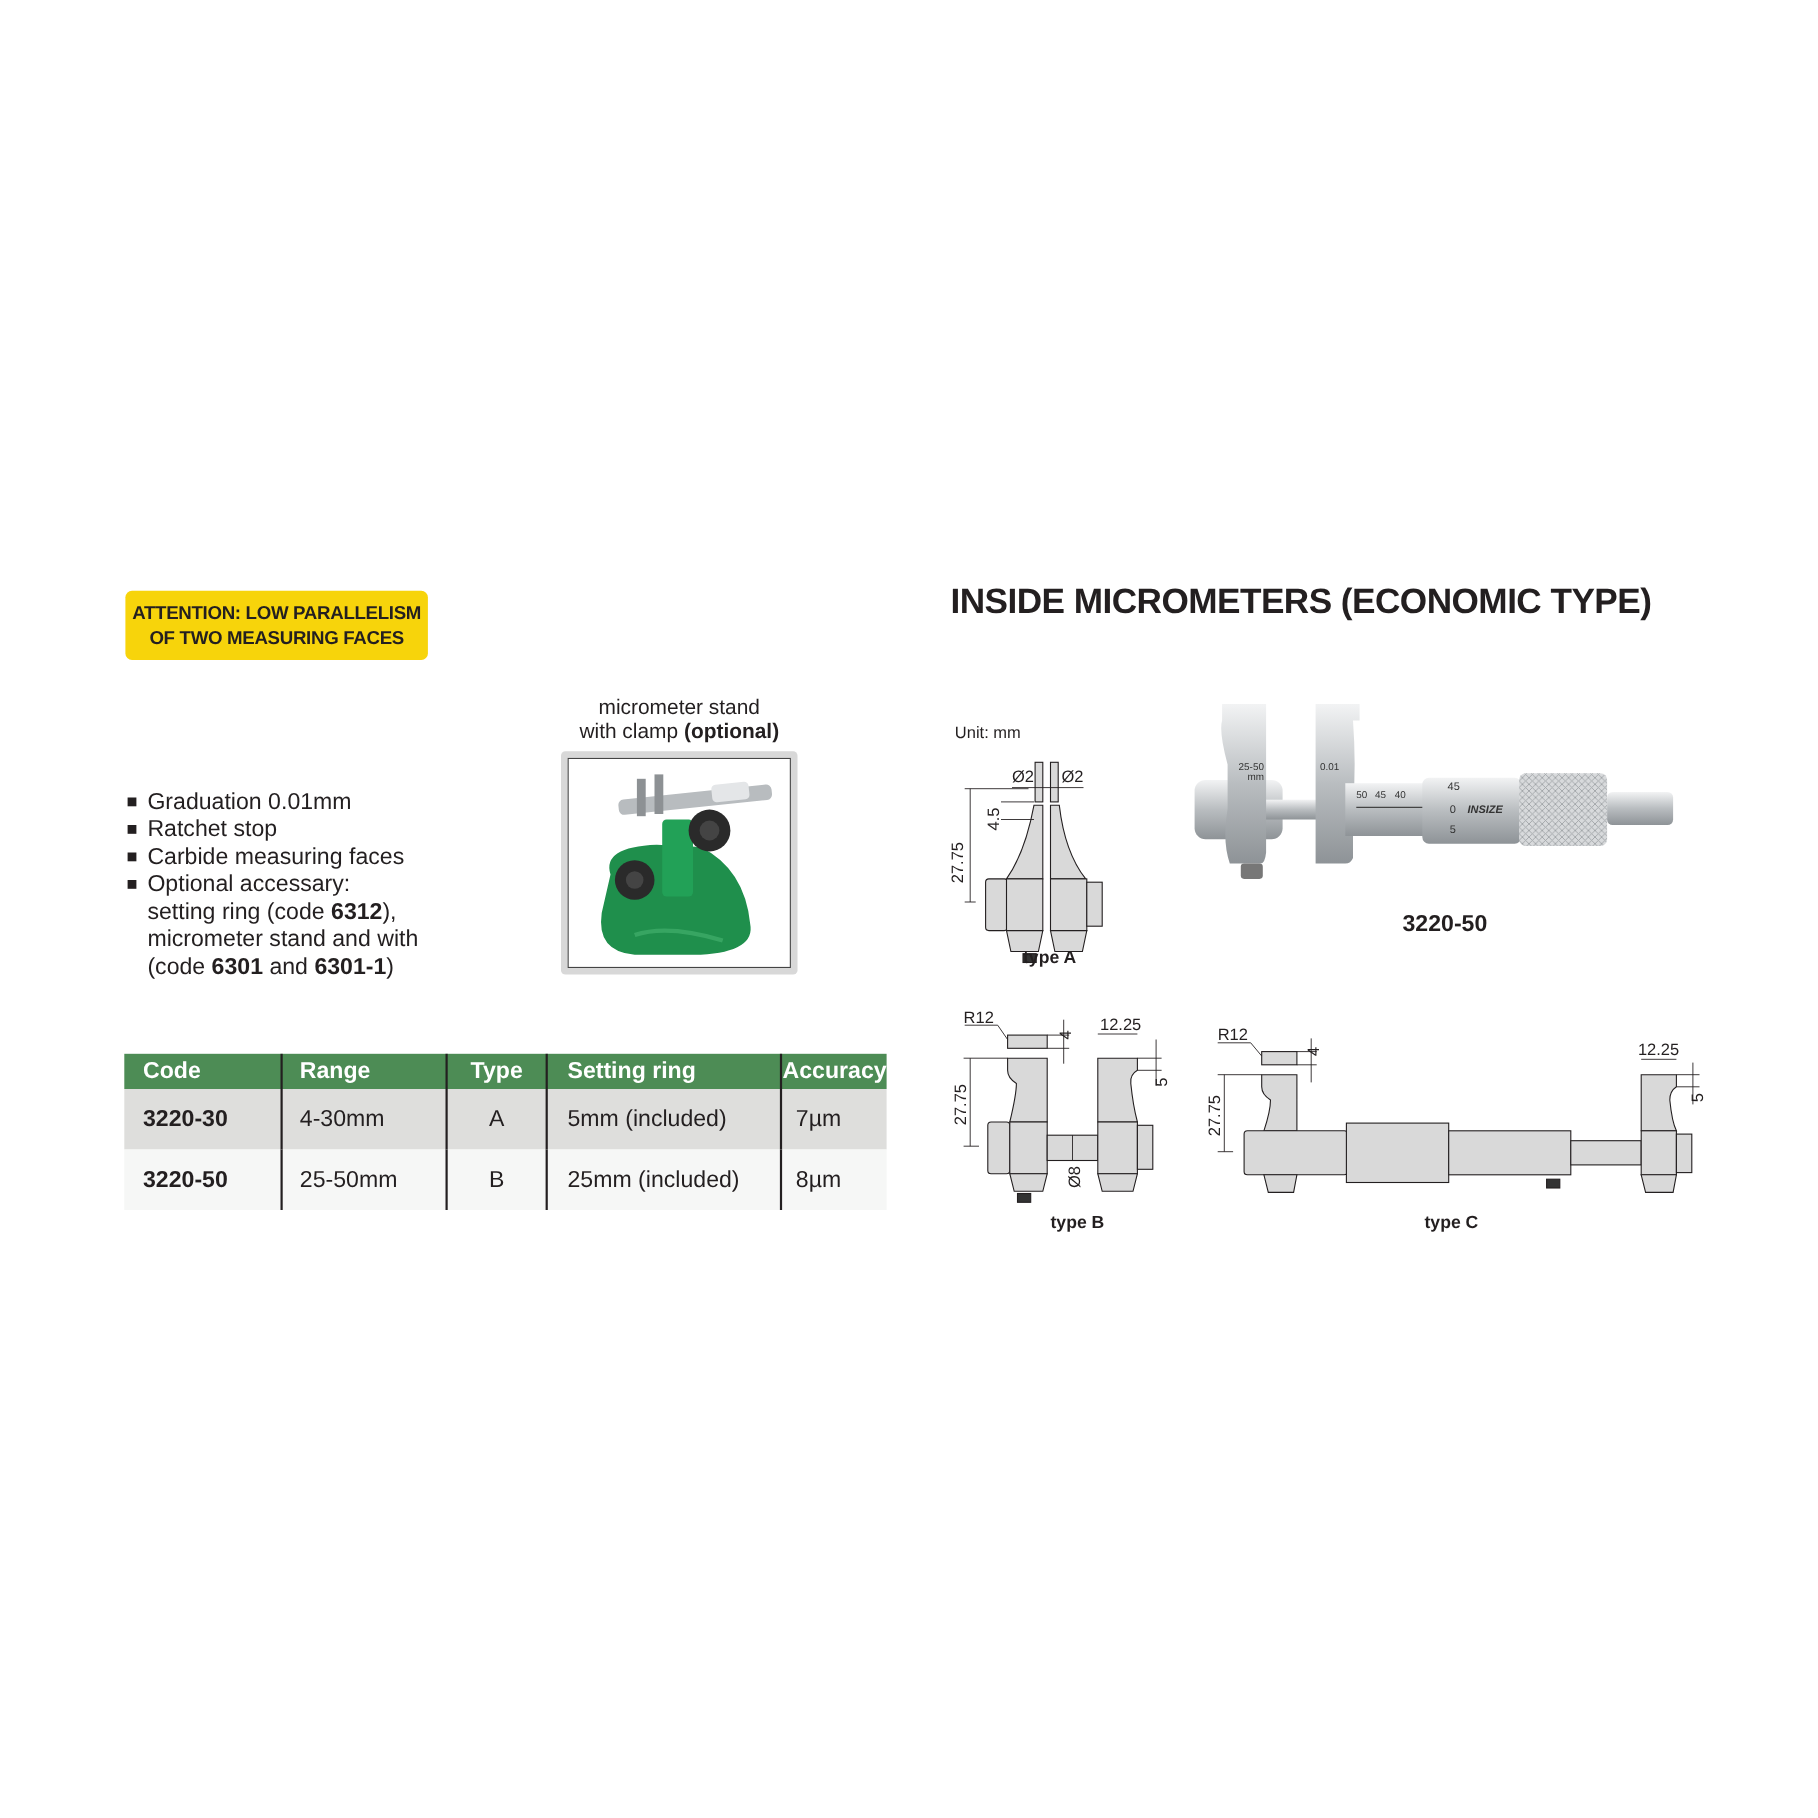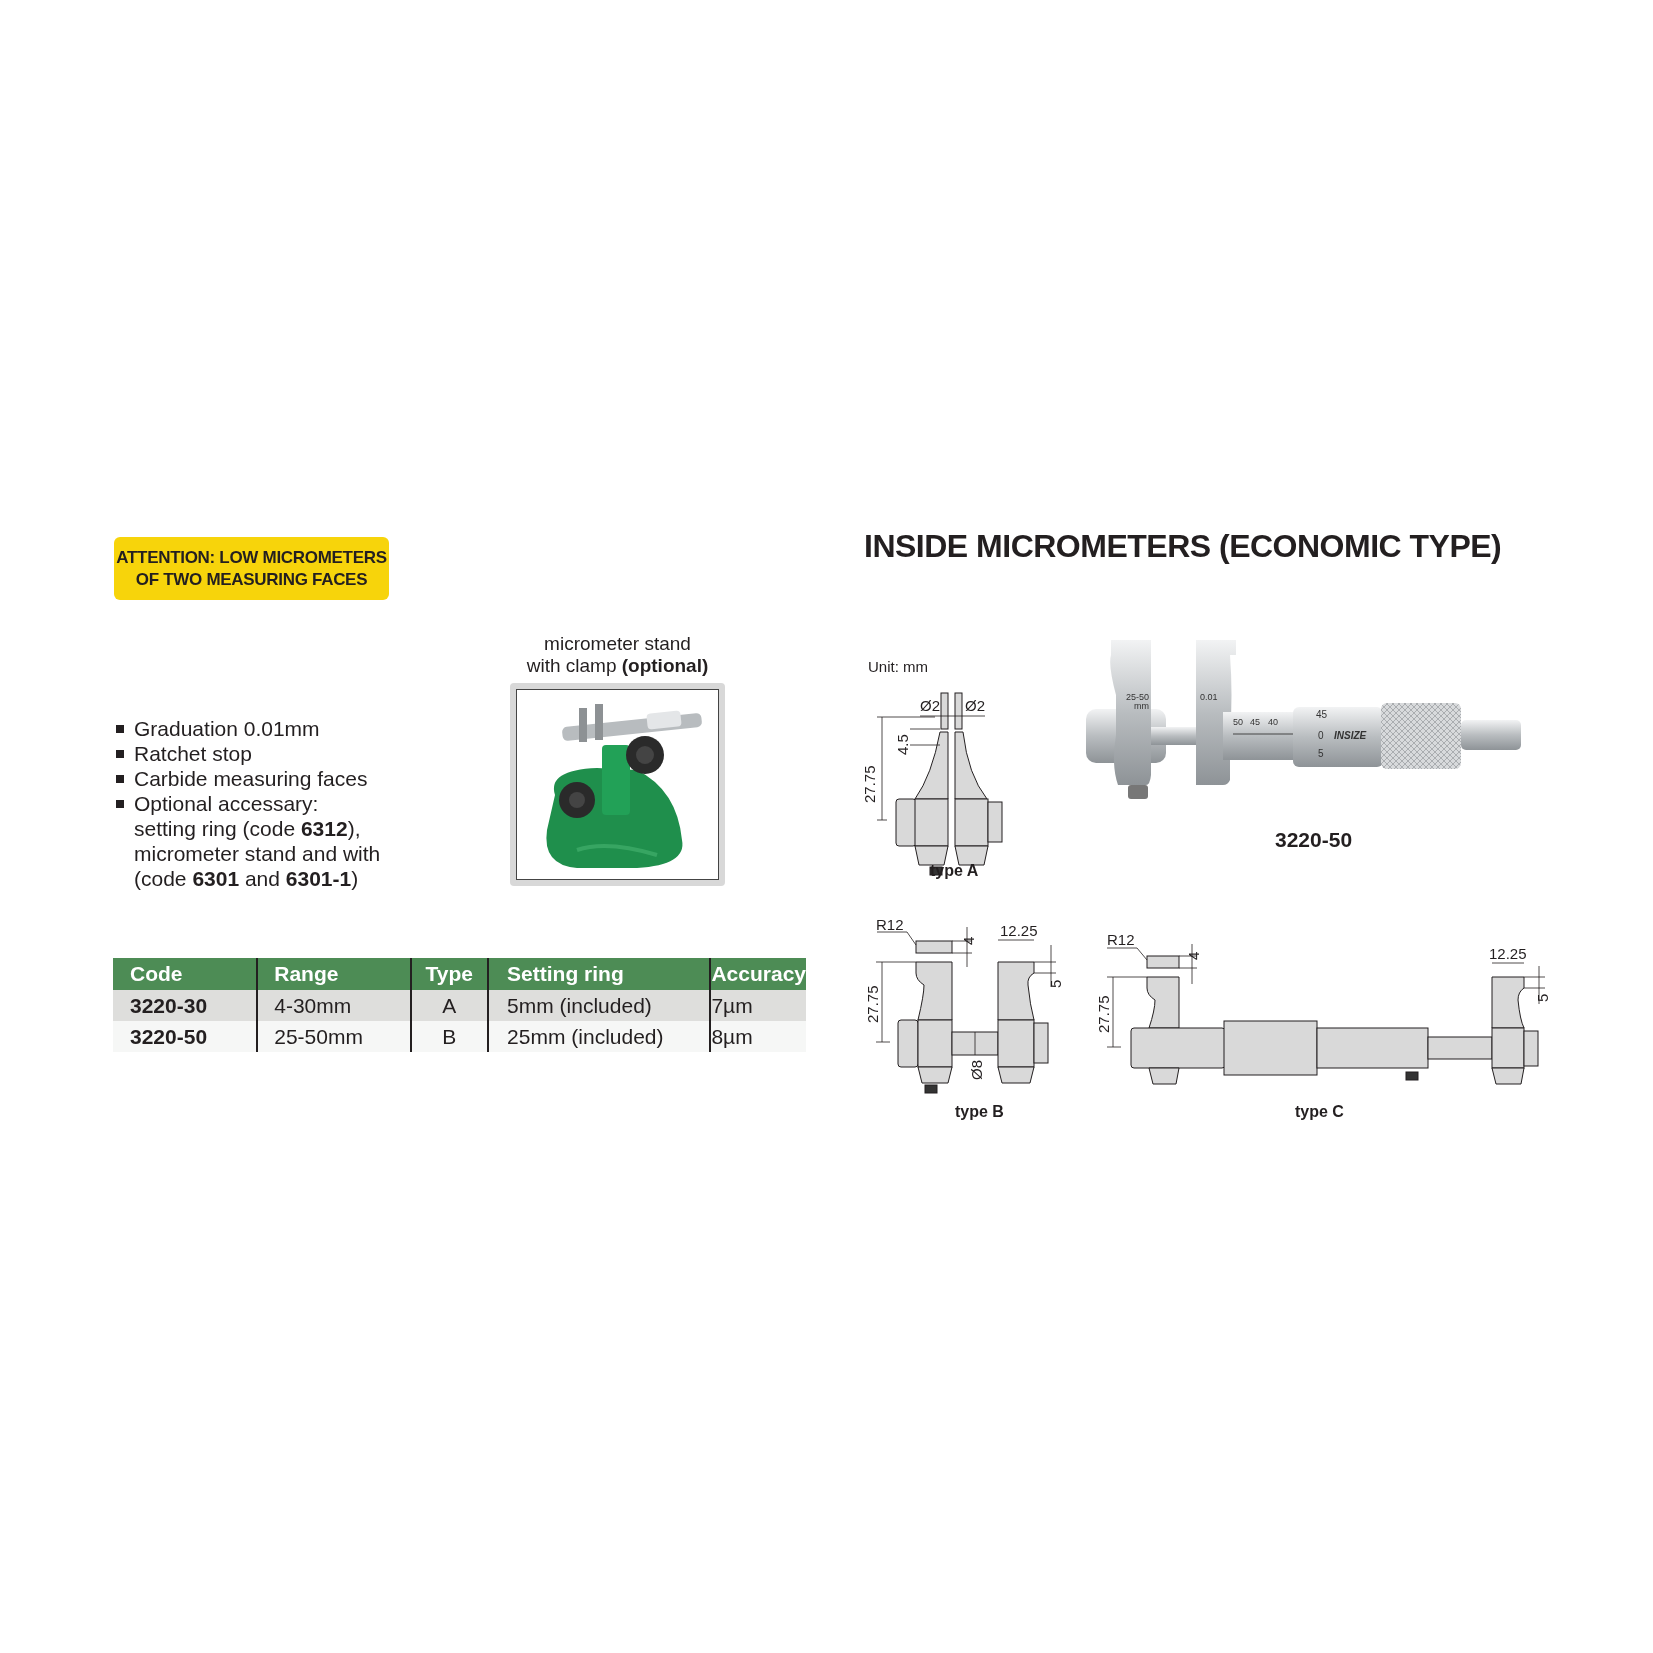--- a/index.html
+++ b/index.html
@@ -14,40 +14,40 @@
            white-space:nowrap; }
   .features { left:116px; top:716px; font-size:21px; line-height:25px; list-style:none; margin:0; padding:0; }
   .features li { position:relative; padding-left:18px; }
   .features li .bullet { position:absolute; left:0; top:9px; width:8px; height:8px; background:#231f20; }
   .features b { font-weight:bold; }
   .stand-caption { left:505px; top:633px; width:225px; text-align:center; font-size:19px; line-height:22px; }
   .stand-frame { left:510px; top:683px; width:215px; height:203px; background:#d8d8d8; border-radius:4px; }
   .stand-inner { position:absolute; left:6px; top:6px; right:6px; bottom:6px; background:#fff; border:1px solid #444; }
   table.spec { position:absolute; left:113px; top:958px; width:693px; border-collapse:collapse; font-size:21px; }
   table.spec th { background:#4d8c55; color:#fff; font-weight:bold; height:32px; padding:0; text-align:left; }
-  table.spec td { height:31px; padding:0; }
+  table.spec td { height:31px; padding:12px; }
   table.spec tr.odd td { background:#dededc; }
   table.spec tr.even td { background:#f6f7f6; }
   table.spec th + th, table.spec td + td { border-left:2px solid #231f20; }
   .c-code { width:130px; padding-left:17px !important; font-weight:bold; }
   .c-range { width:139px; padding-left:16px !important; }
   .c-type { width:77px; text-align:center !important; }
   .c-ring { width:208px; padding-left:18px !important; }
   .c-acc { text-align:left;margin-top:28px; }
   .dot { display:inline-block; width:11px; height:11px; border-radius:50%; background:#f4e31c; margin-left:4px; vertical-align:middle; }
   .unit { left:868px; top:658px; font-size:15px; }
   .model-label { left:1275px; top:828px; font-size:21px; font-weight:bold; }
   .type-label { font-size:16px; font-weight:bold; }
   svg text { font-family:"Liberation Sans", sans-serif; }
 </style>
 </head>
 <body>
 
 <div class="abs attention">
-  <span>ATTENTION: LOW MICROMETERS</span>
+  <span>ATTENTION: LOW PARALLELISM</span>
   <span>OF TWO MEASURING FACES</span>
 </div>
 
 <div class="abs title">INSIDE MICROMETERS (ECONOMIC TYPE)</div>
 
 <ul class="abs features">
   <li><span class="bullet"></span><span>Graduation 0.01mm</span></li>
   <li><span class="bullet"></span><span>Ratchet stop</span></li>
   <li><span class="bullet"></span><span>Carbide measuring faces</span></li>
   <li><span class="bullet"></span><span>Optional accessary:</span><br>

